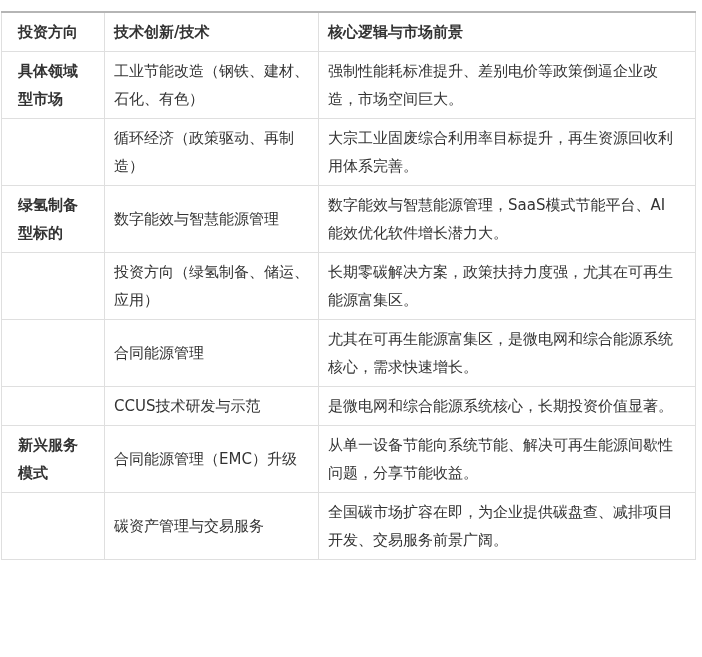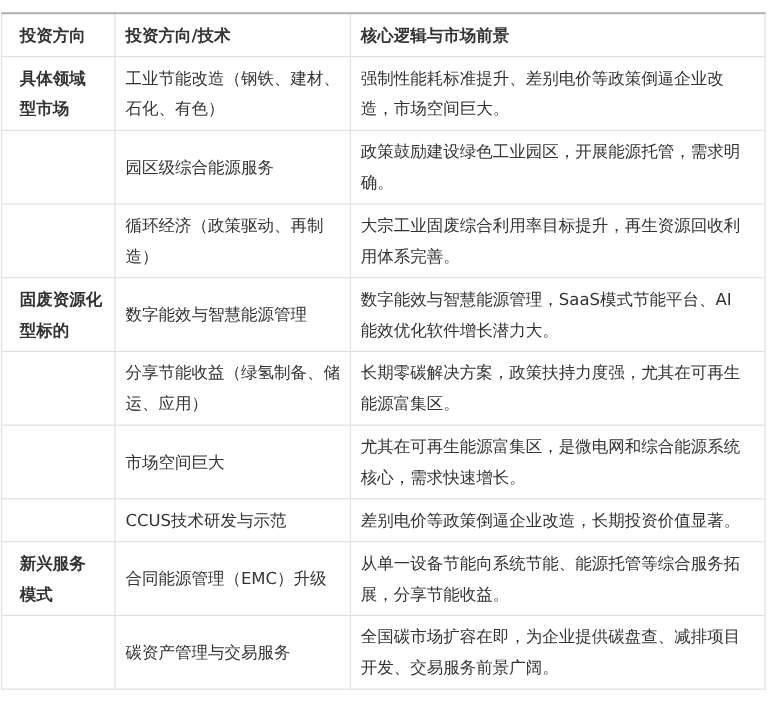--- a/index.html
+++ b/index.html
@@ -45,67 +45,62 @@
 
 <table class="invest-table">
   <colgroup>
     <col class="c-direction">
     <col class="c-field">
     <col class="c-logic">
   </colgroup>
   <thead>
     <tr>
       <th class="col-direction">投资方向</th>
-      <th class="col-field">投资方向/技术</th>
+      <th class="col-field">技术创新/技术</th>
       <th class="col-logic">核心逻辑与市场前景</th>
     </tr>
   </thead>
   <tbody>
     <tr>
       <td class="col-direction">具体领域
 型市场</td>
       <td class="col-field">工业节能改造（钢铁、建材、石化、有色）</td>
       <td class="col-logic">强制性能耗标准提升、差别电价等政策倒逼企业改造，市场空间巨大。</td>
     </tr>
     <tr>
       <td class="col-direction"></td>
-      <td class="col-field">园区级综合能源服务</td>
-      <td class="col-logic">政策鼓励建设绿色工业园区，开展能源托管，需求明确。</td>
-    </tr>
-    <tr>
-      <td class="col-direction"></td>
       <td class="col-field">循环经济（政策驱动、再制造）</td>
       <td class="col-logic">大宗工业固废综合利用率目标提升，再生资源回收利用体系完善。</td>
     </tr>
     <tr>
-      <td class="col-direction">固废资源化
+      <td class="col-direction">绿氢制备
 型标的</td>
       <td class="col-field">数字能效与智慧能源管理</td>
       <td class="col-logic">数字能效与智慧能源管理，SaaS模式节能平台、AI能效优化软件增长潜力大。</td>
     </tr>
     <tr>
       <td class="col-direction"></td>
-      <td class="col-field">分享节能收益（绿氢制备、储运、应用）</td>
+      <td class="col-field">投资方向（绿氢制备、储运、应用）</td>
       <td class="col-logic">长期零碳解决方案，政策扶持力度强，尤其在可再生能源富集区。</td>
     </tr>
     <tr>
       <td class="col-direction"></td>
-      <td class="col-field">市场空间巨大</td>
+      <td class="col-field">合同能源管理</td>
       <td class="col-logic">尤其在可再生能源富集区，是微电网和综合能源系统核心，需求快速增长。</td>
     </tr>
     <tr>
       <td class="col-direction"></td>
       <td class="col-field">CCUS技术研发与示范</td>
-      <td class="col-logic">差别电价等政策倒逼企业改造，长期投资价值显著。</td>
+      <td class="col-logic">是微电网和综合能源系统核心，长期投资价值显著。</td>
     </tr>
     <tr>
       <td class="col-direction">新兴服务
 模式</td>
       <td class="col-field">合同能源管理（EMC）升级</td>
-      <td class="col-logic">从单一设备节能向系统节能、能源托管等综合服务拓展，分享节能收益。</td>
+      <td class="col-logic">从单一设备节能向系统节能、解决可再生能源间歇性问题，分享节能收益。</td>
     </tr>
     <tr>
       <td class="col-direction"></td>
       <td class="col-field">碳资产管理与交易服务</td>
       <td class="col-logic">全国碳市场扩容在即，为企业提供碳盘查、减排项目开发、交易服务前景广阔。</td>
     </tr>
   </tbody>
 </table>
 
 </body></html>

